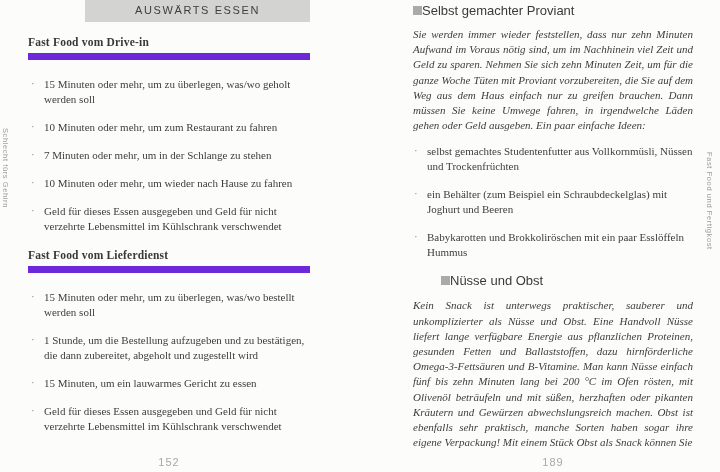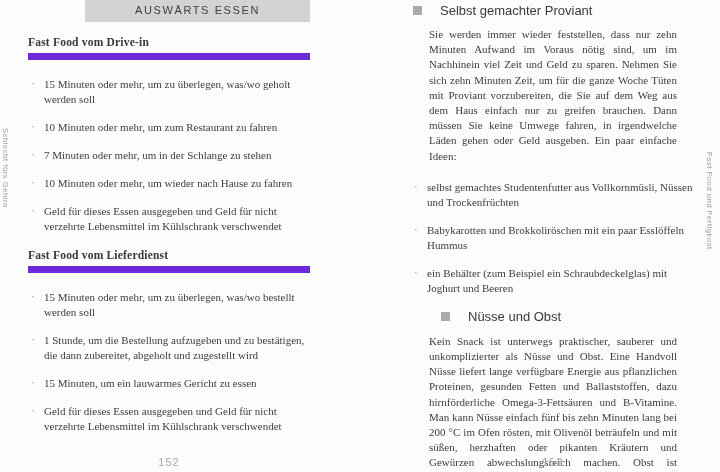--- a/index.html
+++ b/index.html
@@ -67,36 +67,37 @@
     content:"·"; position:absolute; left:3px; top:-1px; color:#8a8a88;
   }
   .col-right .blist { margin-top:11px; }
   .col-right .blist li { padding-left:14px; }
   .col-right .blist li::before {
     content:"·"; position:absolute; left:1px; top:-1px; color:#8a8a88;
   }
 
   
   .heading-sans {
-    display:flex; align-items:center; gap:18px;
+    display:flex; align-items:center; gap:0;
     font-family:"Liberation Sans", sans-serif;
     font-size:13px;
     color:#3a3a38;
   }
   .heading-1 { margin-top:3px; }
   .heading-2 { margin-top:11px;padding-left:28px; }
   .sq { width:9px; height:9px; background:#aaaaa8; flex:0 0 auto; }
 
   
   .para {
-    margin:16px;
+    margin:0;
     font-size:11px;
     line-height:15.2px;
     text-align:justify;
     color:#3d3d3b;
+    font-style:italic;
   }
   .para-1 { margin-top:9px; }
   .para-2 { margin-top:10px; }
 
   
   .pagenum {
     position:absolute;
     bottom:4px;
     left:0; width:100%;
     text-align:center;
@@ -144,26 +145,26 @@
 
   <div class="heading-sans heading-1">
     <span class="sq"></span>
     <span>Selbst gemachter Proviant</span>
   </div>
 
   <p class="para para-1">Sie werden immer wieder feststellen, dass nur zehn Minuten Aufwand im Voraus nötig sind, um im Nachhinein viel Zeit und Geld zu sparen. Nehmen Sie sich zehn Minuten Zeit, um für die ganze Woche Tüten mit Proviant vorzubereiten, die Sie auf dem Weg aus dem Haus einfach nur zu greifen brauchen. Dann müssen Sie keine Umwege fahren, in irgendwelche Läden gehen oder Geld ausgeben. Ein paar einfache Ideen:</p>
 
   <ul class="blist">
     <li>selbst gemachtes Studentenfutter aus Vollkornmüsli, Nüssen und Trockenfrüchten</li>
+    <li>ein Behälter (zum Beispiel ein Schraubdeckelglas) mit Joghurt und Beeren</li>
     <li>Babykarotten und Brokkoliröschen mit ein paar Esslöffeln Hummus</li>
-    <li>ein Behälter (zum Beispiel ein Schraubdeckelglas) mit Joghurt und Beeren</li>
   </ul>
 
   <div class="heading-sans heading-2">
     <span class="sq"></span>
     <span>Nüsse und Obst</span>
   </div>
 
   <p class="para para-2">Kein Snack ist unterwegs praktischer, sauberer und unkomplizierter als Nüsse und Obst. Eine Handvoll Nüsse liefert lange verfügbare Energie aus pflanzlichen Proteinen, gesunden Fetten und Ballaststoffen, dazu hirnförderliche Omega-3-Fettsäuren und B-Vitamine. Man kann Nüsse einfach fünf bis zehn Minuten lang bei 200 °C im Ofen rösten, mit Olivenöl beträufeln und mit süßen, herzhaften oder pikanten Kräutern und Gewürzen abwechslungsreich machen. Obst ist ebenfalls sehr praktisch, manche Sorten haben sogar ihre eigene Verpackung! Mit einem Stück Obst als Snack können Sie</p>
 
 </div>
 
-<div class="pagenum" style="left:413px; width:280px;">153</div>
+<div class="pagenum" style="left:413px; width:280px;">189</div>
 
 </body></html>

